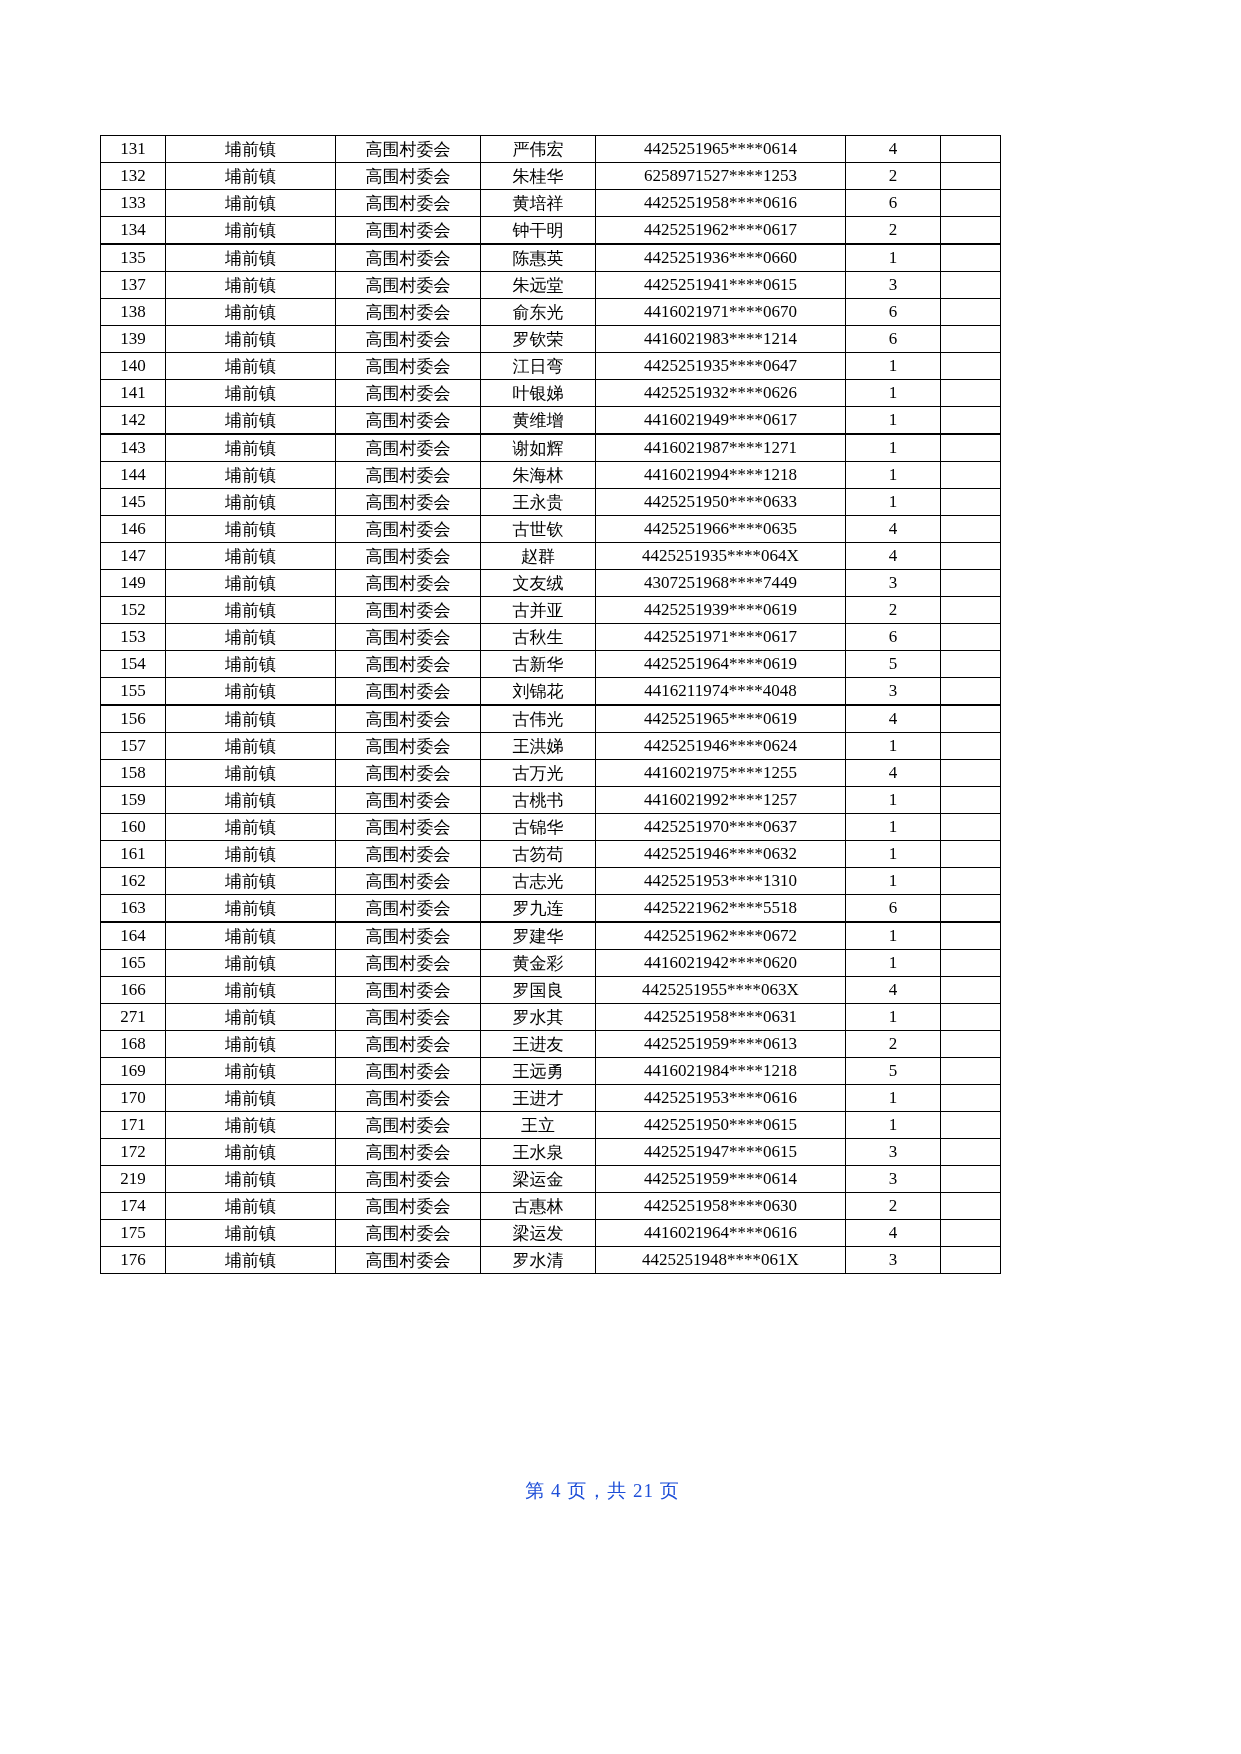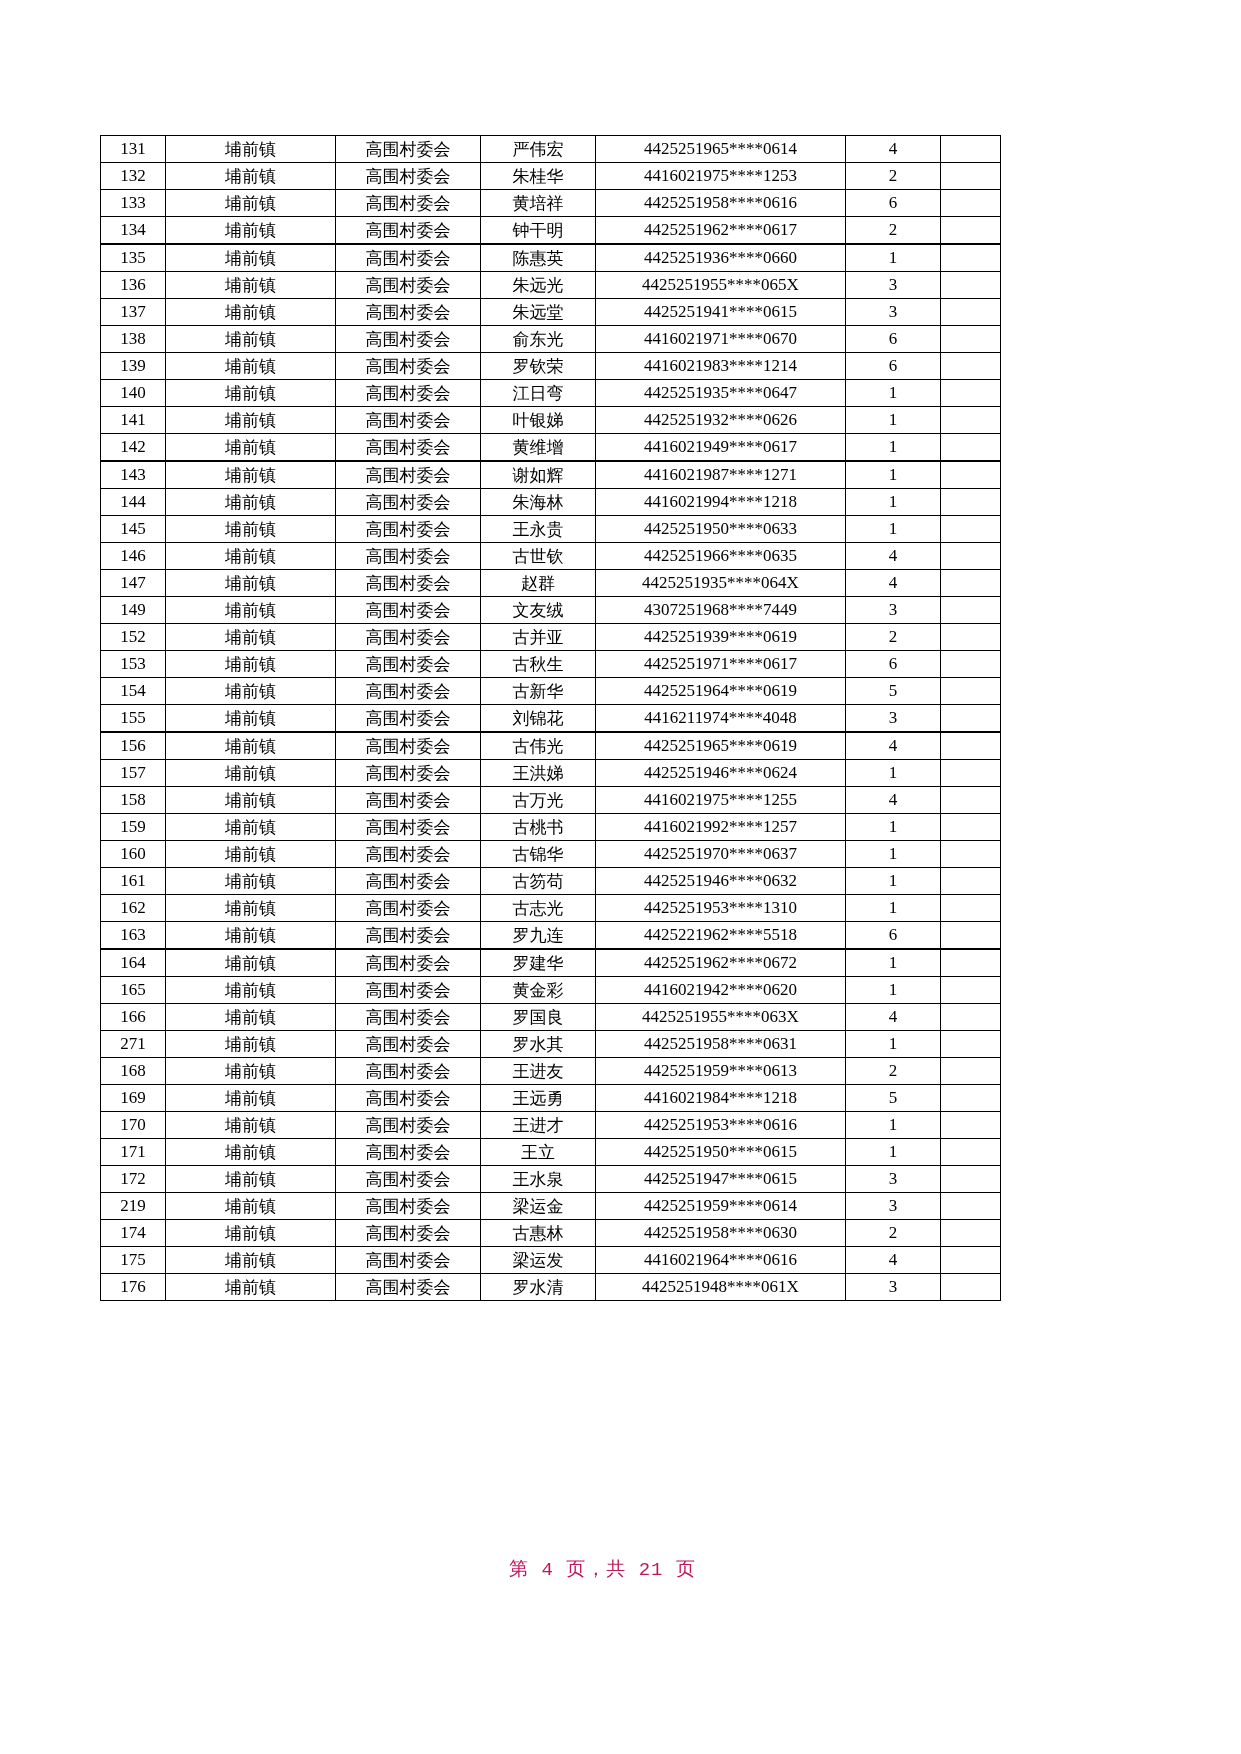--- a/index.html
+++ b/index.html
@@ -41,27 +41,26 @@
   .col-no     { width: 65px; }
   .col-town   { width: 170px; }
   .col-vill   { width: 145px; }
   .col-name   { width: 115px; }
   .col-id     { width: 250px; }
   .col-count  { width: 95px; }
   .col-empty  { width: 60px; }
   .footer {
     position: absolute;
     left: 0;
-    top: 1556px;
+    top: 1478px;
     width: 100%;
     text-align: center;
     font-size: 19px;
-    color: #be185d;
+    color: #1d4ed8;
     letter-spacing: 1px;
-    font-family: Liberation Mono, monospace;
   }
 </style>
 </head>
 <body>
 
 <div class="page">
 
   <table class="roster">
     <colgroup>
       <col class="col-no">
@@ -80,21 +79,21 @@
           <td>严伟宏</td>
           <td>4425251965****0614</td>
           <td>4</td>
           <td></td>
         </tr>
         <tr>
           <td>132</td>
           <td>埔前镇</td>
           <td>高围村委会</td>
           <td>朱桂华</td>
-          <td>4416021975****1253</td>
+          <td>6258971527****1253</td>
           <td>2</td>
           <td></td>
         </tr>
         <tr>
           <td>133</td>
           <td>埔前镇</td>
           <td>高围村委会</td>
           <td>黄培祥</td>
           <td>4425251958****0616</td>
           <td>6</td>
@@ -109,29 +108,20 @@
           <td>2</td>
           <td></td>
         </tr>
         <tr class="thick-top">
           <td>135</td>
           <td>埔前镇</td>
           <td>高围村委会</td>
           <td>陈惠英</td>
           <td>4425251936****0660</td>
           <td>1</td>
-          <td></td>
-        </tr>
-        <tr>
-          <td>136</td>
-          <td>埔前镇</td>
-          <td>高围村委会</td>
-          <td>朱远光</td>
-          <td>4425251955****065X</td>
-          <td>3</td>
           <td></td>
         </tr>
         <tr>
           <td>137</td>
           <td>埔前镇</td>
           <td>高围村委会</td>
           <td>朱远堂</td>
           <td>4425251941****0615</td>
           <td>3</td>
           <td></td>

